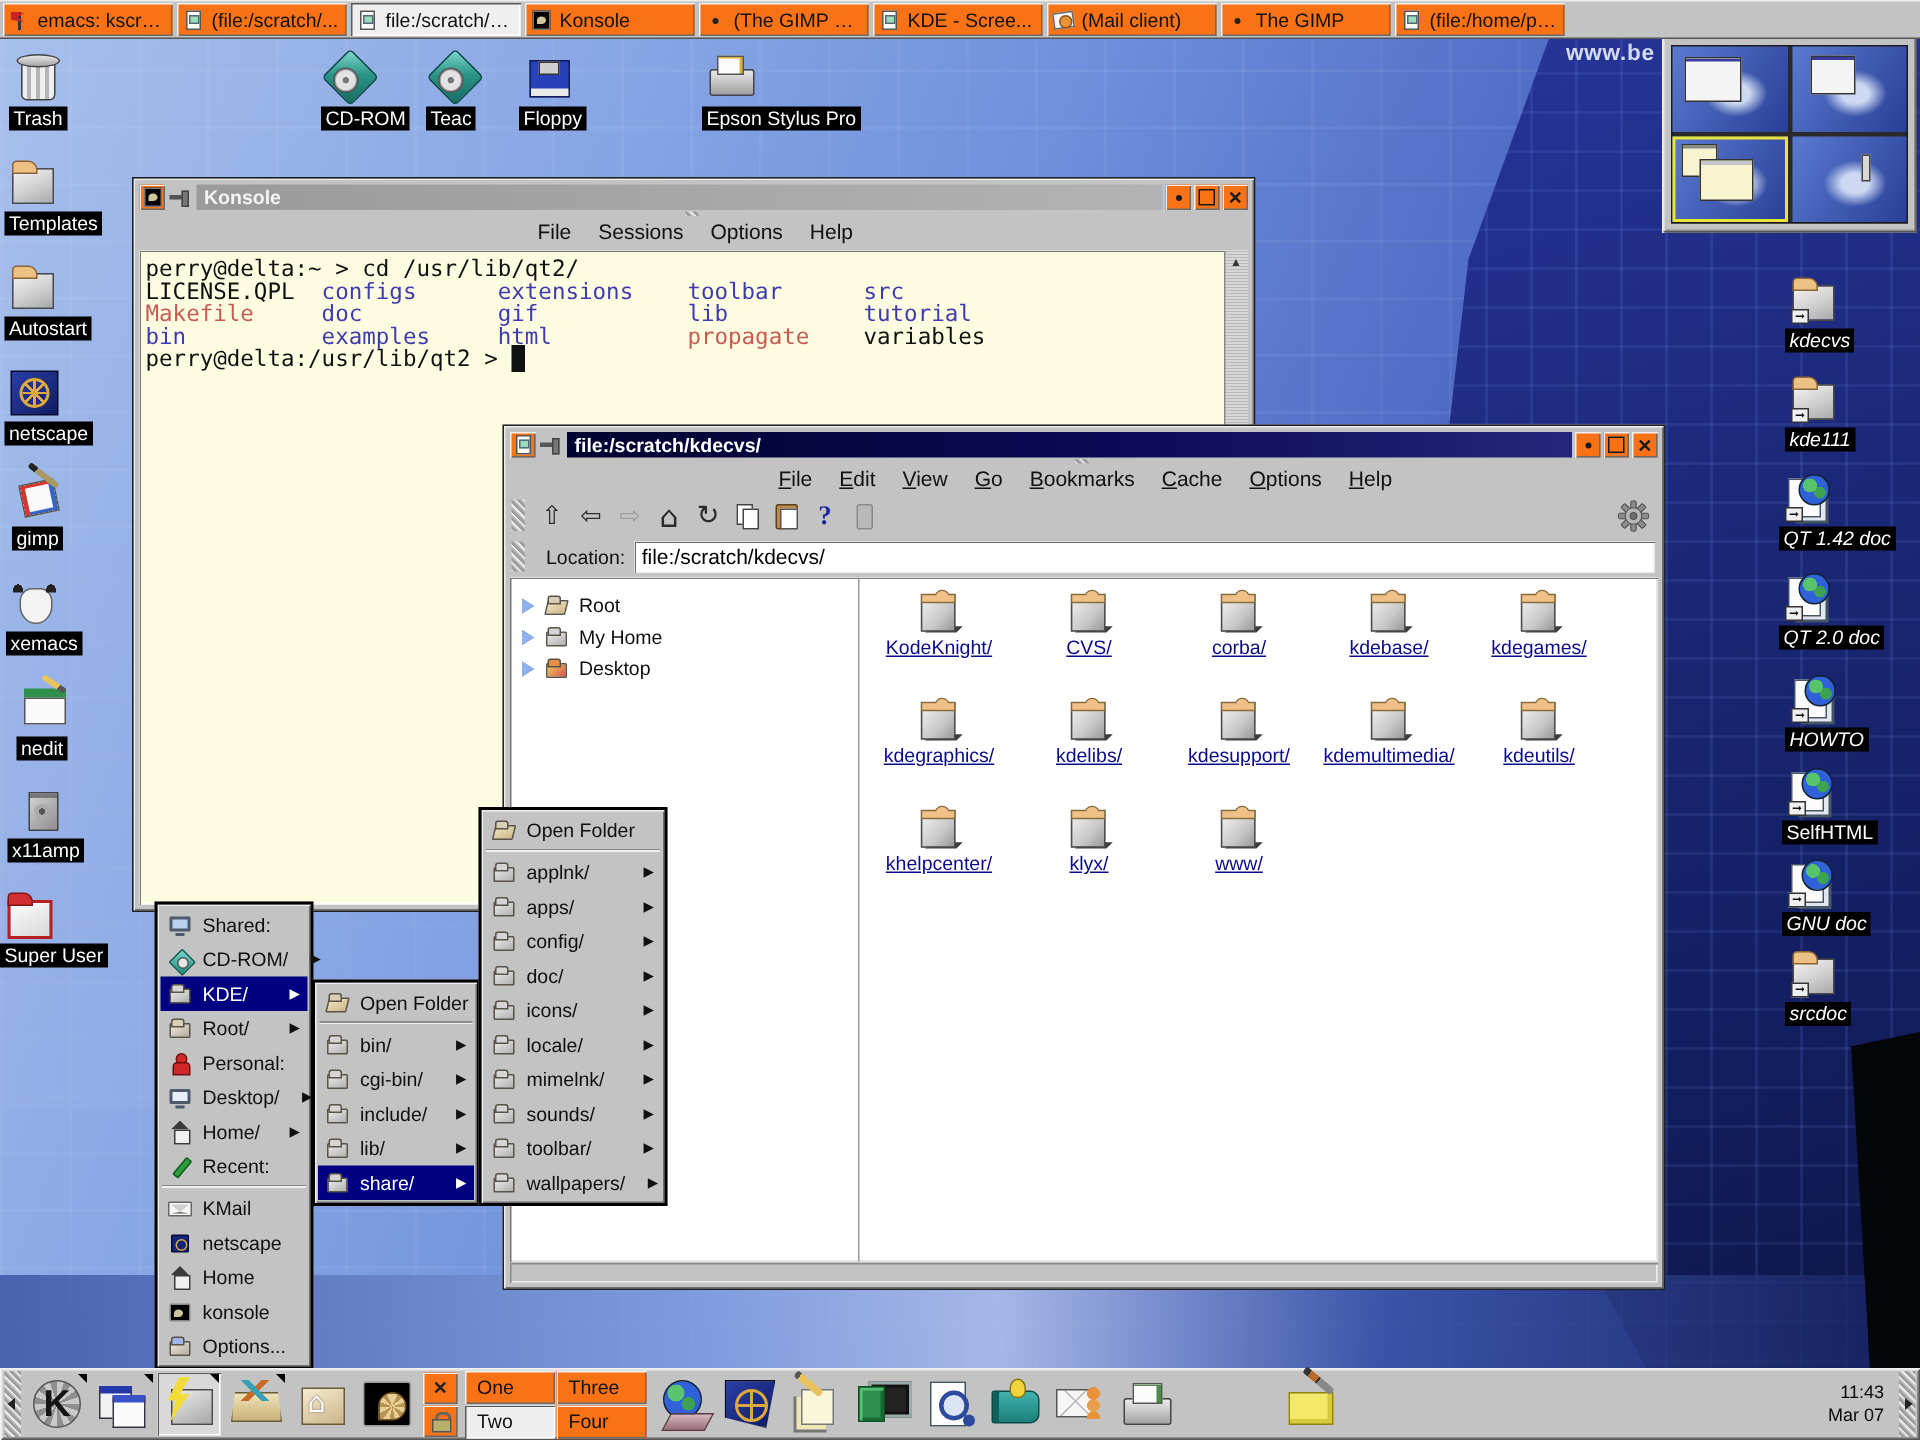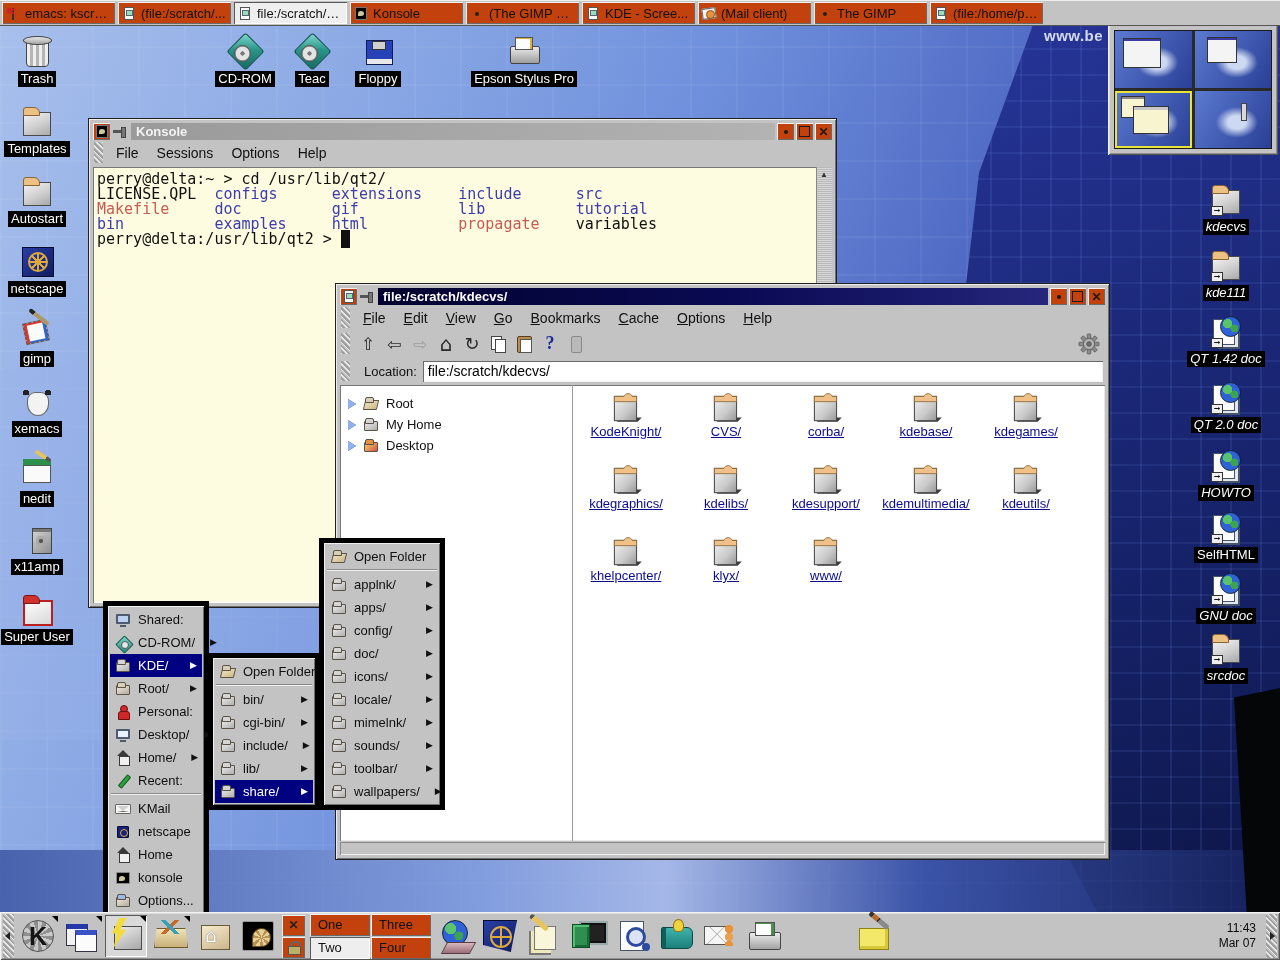--- a/index.html
+++ b/index.html
@@ -32,21 +32,21 @@
     background:linear-gradient(90deg,#37509f 0%,#8aa4e0 38%,#b9c9ef 52%,#3c55a8 72%,#16225f 100%); opacity:.8;
   }
   .wp-black-shard { position:absolute; right:0; top:688px; width:46px; height:238px; background:#050608;
     clip-path:polygon(0 4%,100% 0,100% 100%,28% 96%); }
   .wp-watermark { position:absolute; top:27px; left:1044px; color:#e7ecf8; opacity:.9;
     font-size:15px; font-weight:bold; letter-spacing:.5px; z-index:1; }
 
   
   .out { background:#c3c3c3;
     box-shadow: inset 1px 1px 0 #f2f2f2, inset -1px -1px 0 #545454, inset 2px 2px 0 #dcdcdc, inset -2px -2px 0 #8e8e8e; }
-  .out-thin { background:#c2410c; box-shadow: inset 1px 1px 0 #f0f0f0, inset -1px -1px 0 #6a6a6a; }
+  .out-thin { background:#f97316; box-shadow: inset 1px 1px 0 #f0f0f0, inset -1px -1px 0 #6a6a6a; }
   .hatch { background:repeating-linear-gradient(45deg,#e8e8e8 0 1px,#9f9f9f 1px 3px,#c3c3c3 3px 4px); }
 
   
   .taskbar { position:absolute; left:0; top:0; width:1280px; height:26px; z-index:40;
     background:#c3c3c3; box-shadow: inset 0 1px 0 #eee, inset 0 -1px 0 #555;
     display:flex; align-items:center; padding:0 2px; gap:3px; }
   .task-btn { width:113px; height:22px; display:flex; align-items:center; gap:5px; padding:0 4px;
     font-size:13px; color:#111; overflow:hidden; white-space:nowrap; cursor:pointer; }
   .task-btn.active { background:#efefef;
     box-shadow: inset 1px 1px 0 #5a5a5a, inset -1px -1px 0 #ffffff; }
@@ -56,21 +56,21 @@
   .tbic.tb-doc::after { content:""; position:absolute; left:4px; top:3px; width:5px; height:4px; background:#9db; border:1px solid #567; }
   .tbic.tb-flag::before { content:""; position:absolute; left:6px; top:1px; width:2px; height:12px; background:#333; }
   .tbic.tb-flag::after { content:""; position:absolute; left:1px; top:1px; width:9px; height:7px; background:#c22; clip-path:polygon(0 0,100% 20%,55% 55%,100% 100%,0 80%); }
   .tbic.tb-term::before { content:""; position:absolute; inset:0 1px; background:#000; border:1px solid #777; }
   .tbic.tb-term::after { content:""; position:absolute; left:4px; top:4px; width:6px; height:5px; background:#cfc69d; border-radius:50% 50% 50% 0; }
   .tbic.tb-dot::before { content:""; position:absolute; left:5px; top:5px; width:4px; height:4px; border-radius:50%; background:#222; }
   .tbic.tb-mail::before { content:""; position:absolute; inset:1px 0; background:#f5f5f5; border:1px solid #666; transform:rotate(-8deg); }
   .tbic.tb-mail::after { content:""; position:absolute; left:4px; top:3px; width:7px; height:7px; border-radius:50%; background:#e8923a; border:1px solid #93511a; }
 
   
-  .dico { position:absolute; display:flex; flex-direction:column; align-items:center; gap:2px; z-index:2; cursor:pointer; }
+  .dico { position:absolute; display:flex; flex-direction:column; align-items:flex-start; gap:2px; z-index:2; cursor:pointer; }
   .dico .cap { background:#000; color:#fff; font-size:13px; line-height:16px; padding:0 3px; white-space:nowrap; }
   .dico .cap.it { font-style:italic; }
   .di { width:38px; height:36px; position:relative; }
   
   .di.i-trash::before { content:""; position:absolute; left:8px; top:8px; width:21px; height:24px; border:1px solid #444; border-radius:2px 2px 4px 4px;
     background:repeating-linear-gradient(90deg,#efefef 0 3px,#b5b5b5 3px 6px); }
   .di.i-trash::after { content:""; position:absolute; left:5px; top:3px; width:27px; height:7px; border:1px solid #444; border-radius:50%;
     background:linear-gradient(180deg,#e8e8e8,#a5a5a5); }
   
   .di.i-folder::before, .di.i-folder-red::before, .di.i-folder-link::before { content:""; position:absolute; left:5px; top:9px; width:26px; height:22px;
@@ -137,21 +137,21 @@
     overflow:hidden; white-space:nowrap; }
   .titlebar.active .title-text { color:#fff; background:linear-gradient(90deg,#020230 0%,#0a0a55 55%,#26267c 100%); }
   .titlebar.inactive .title-text { color:#f4f4f4; background:linear-gradient(90deg,#9a9a9a,#b3b3b3); }
   .tb-sq { width:17px; height:17px; flex:none; display:flex; align-items:center; justify-content:center; cursor:pointer; }
   .pin { width:15px; height:9px; position:relative; }
   .pin::before { content:""; position:absolute; left:0; top:3px; width:9px; height:3px; background:#555; }
   .pin::after { content:""; position:absolute; left:8px; top:0; width:3px; height:9px; background:#777; border:1px solid #444; }
   .glyph-dot::before { content:""; width:4px; height:4px; background:#1a1a1a; border-radius:50%; display:block; }
   .glyph-max::before { content:""; width:9px; height:9px; border:1px solid #1a1a1a; display:block; }
   .glyph-x { font-size:12px; color:#1a1a1a; font-weight:bold; }
-  .menubar { height:23px; display:flex; align-items:center; gap:0; padding-left:2px; }
+  .menubar { height:23px; display:flex; align-items:center; gap:0; padding-left:2px;flex-direction:column; }
   .mb-handle { width:9px; height:21px; margin-right:4px; }
   .menu-label { font-size:14px; padding:2px 9px; color:#111; cursor:pointer; display:inline-block; }
   .kfm .menu-label::first-letter { text-decoration:underline; }
 
   
   .term-wrap { position:absolute; left:4px; right:4px; top:48px; bottom:4px; background:#fdfce1;
     box-shadow: inset 1px 1px 0 #777, inset -1px -1px 0 #fff; display:flex; }
   .term { flex:1; padding:5px 2px 0 4px; font-family:"DejaVu Sans Mono", monospace; font-size:15px; line-height:15px; color:#101010; overflow:hidden; }
   .t-line { white-space:pre; }
   .c-dir { color:#3c3cae; }
@@ -185,21 +185,21 @@
   .tri { width:0; height:0; border-top:5px solid transparent; border-bottom:5px solid transparent; border-left:8px solid #8fb2ee;
     filter:drop-shadow(0 0 .5px #23408c); flex:none; }
   .grid { flex:1; display:grid; grid-template-columns:repeat(5,100px); grid-auto-rows:72px; padding:6px 0 0 3px; justify-items:center; }
   .fcell { width:98px; display:flex; flex-direction:column; align-items:center; cursor:pointer; }
   .fcell svg { width:38px; height:34px; }
   .fname { font-size:13px; color:#0b0b8e; text-decoration:underline; text-align:center; line-height:14px; max-width:96px; word-break:break-all; }
   .statusbar { position:absolute; left:4px; right:4px; bottom:4px; height:13px; background:#c3c3c3;
     box-shadow: inset 1px 1px 0 #8a8a8a, inset -1px -1px 0 #efefef; }
 
   
-  .pmenu { position:absolute; background:#c3c3c3; border:5px solid #000000;
+  .pmenu { position:absolute; background:#c3c3c3; border:2px solid #000000;
     box-shadow: inset 1px 1px 0 #efefef, inset -1px -1px 0 #6f6f6f; padding:2px; z-index:30; }
   .pmi { height:23px; display:flex; align-items:center; gap:7px; padding:0 5px; font-size:13px; color:#101010; cursor:pointer; }
   .pmi.hl { background:#000080; color:#fff; }
   .pmi.sep { height:5px; padding:0; margin:0 1px; cursor:default;
     background:linear-gradient(180deg,transparent 1px,#8a8a8a 1px 2px,#f0f0f0 2px 3px,transparent 3px); }
   .pmi .txt { white-space:nowrap; }
   .m-arrow { margin-left:auto; font-size:9px; line-height:9px; padding-left:8px; }
   .pmi.hl .m-arrow { color:#fff; }
 
   
@@ -537,21 +537,21 @@
         <span class="menu-label">Sessions</span>
 
         <span class="menu-label">Options</span>
 
         <span class="menu-label">Help</span>
       </span>
   </div>
   <div class="term-wrap">
     <div class="term">
       <div class="t-line"><span class="c-fg">perry@delta:~ &gt; cd /usr/lib/qt2/</span></div>
-      <div class="t-line"><span class="c-fg">LICENSE.QPL  </span><span class="c-dir">configs      </span><span class="c-dir">extensions    </span><span class="c-dir">include      </span><span class="c-dir">src</span></div>
+      <div class="t-line"><span class="c-fg">LICENSE.QPL  </span><span class="c-dir">configs      </span><span class="c-dir">extensions    </span><span class="c-dir">toolbar      </span><span class="c-dir">src</span></div>
       <div class="t-line"><span class="c-exe">Makefile     </span><span class="c-dir">doc          </span><span class="c-dir">gif           </span><span class="c-dir">lib          </span><span class="c-dir">tutorial</span></div>
       <div class="t-line"><span class="c-dir">bin          </span><span class="c-dir">examples     </span><span class="c-dir">html          </span><span class="c-exe">propagate    </span><span class="c-fg">variables</span></div>
       <div class="t-line"><span class="c-fg">perry@delta:/usr/lib/qt2 &gt; </span><span class="c-cur"> </span></div>
     </div>
     <div class="term-scroll">
         <span class="up">▲</span>
       </div>
   </div>
 </div>
 

